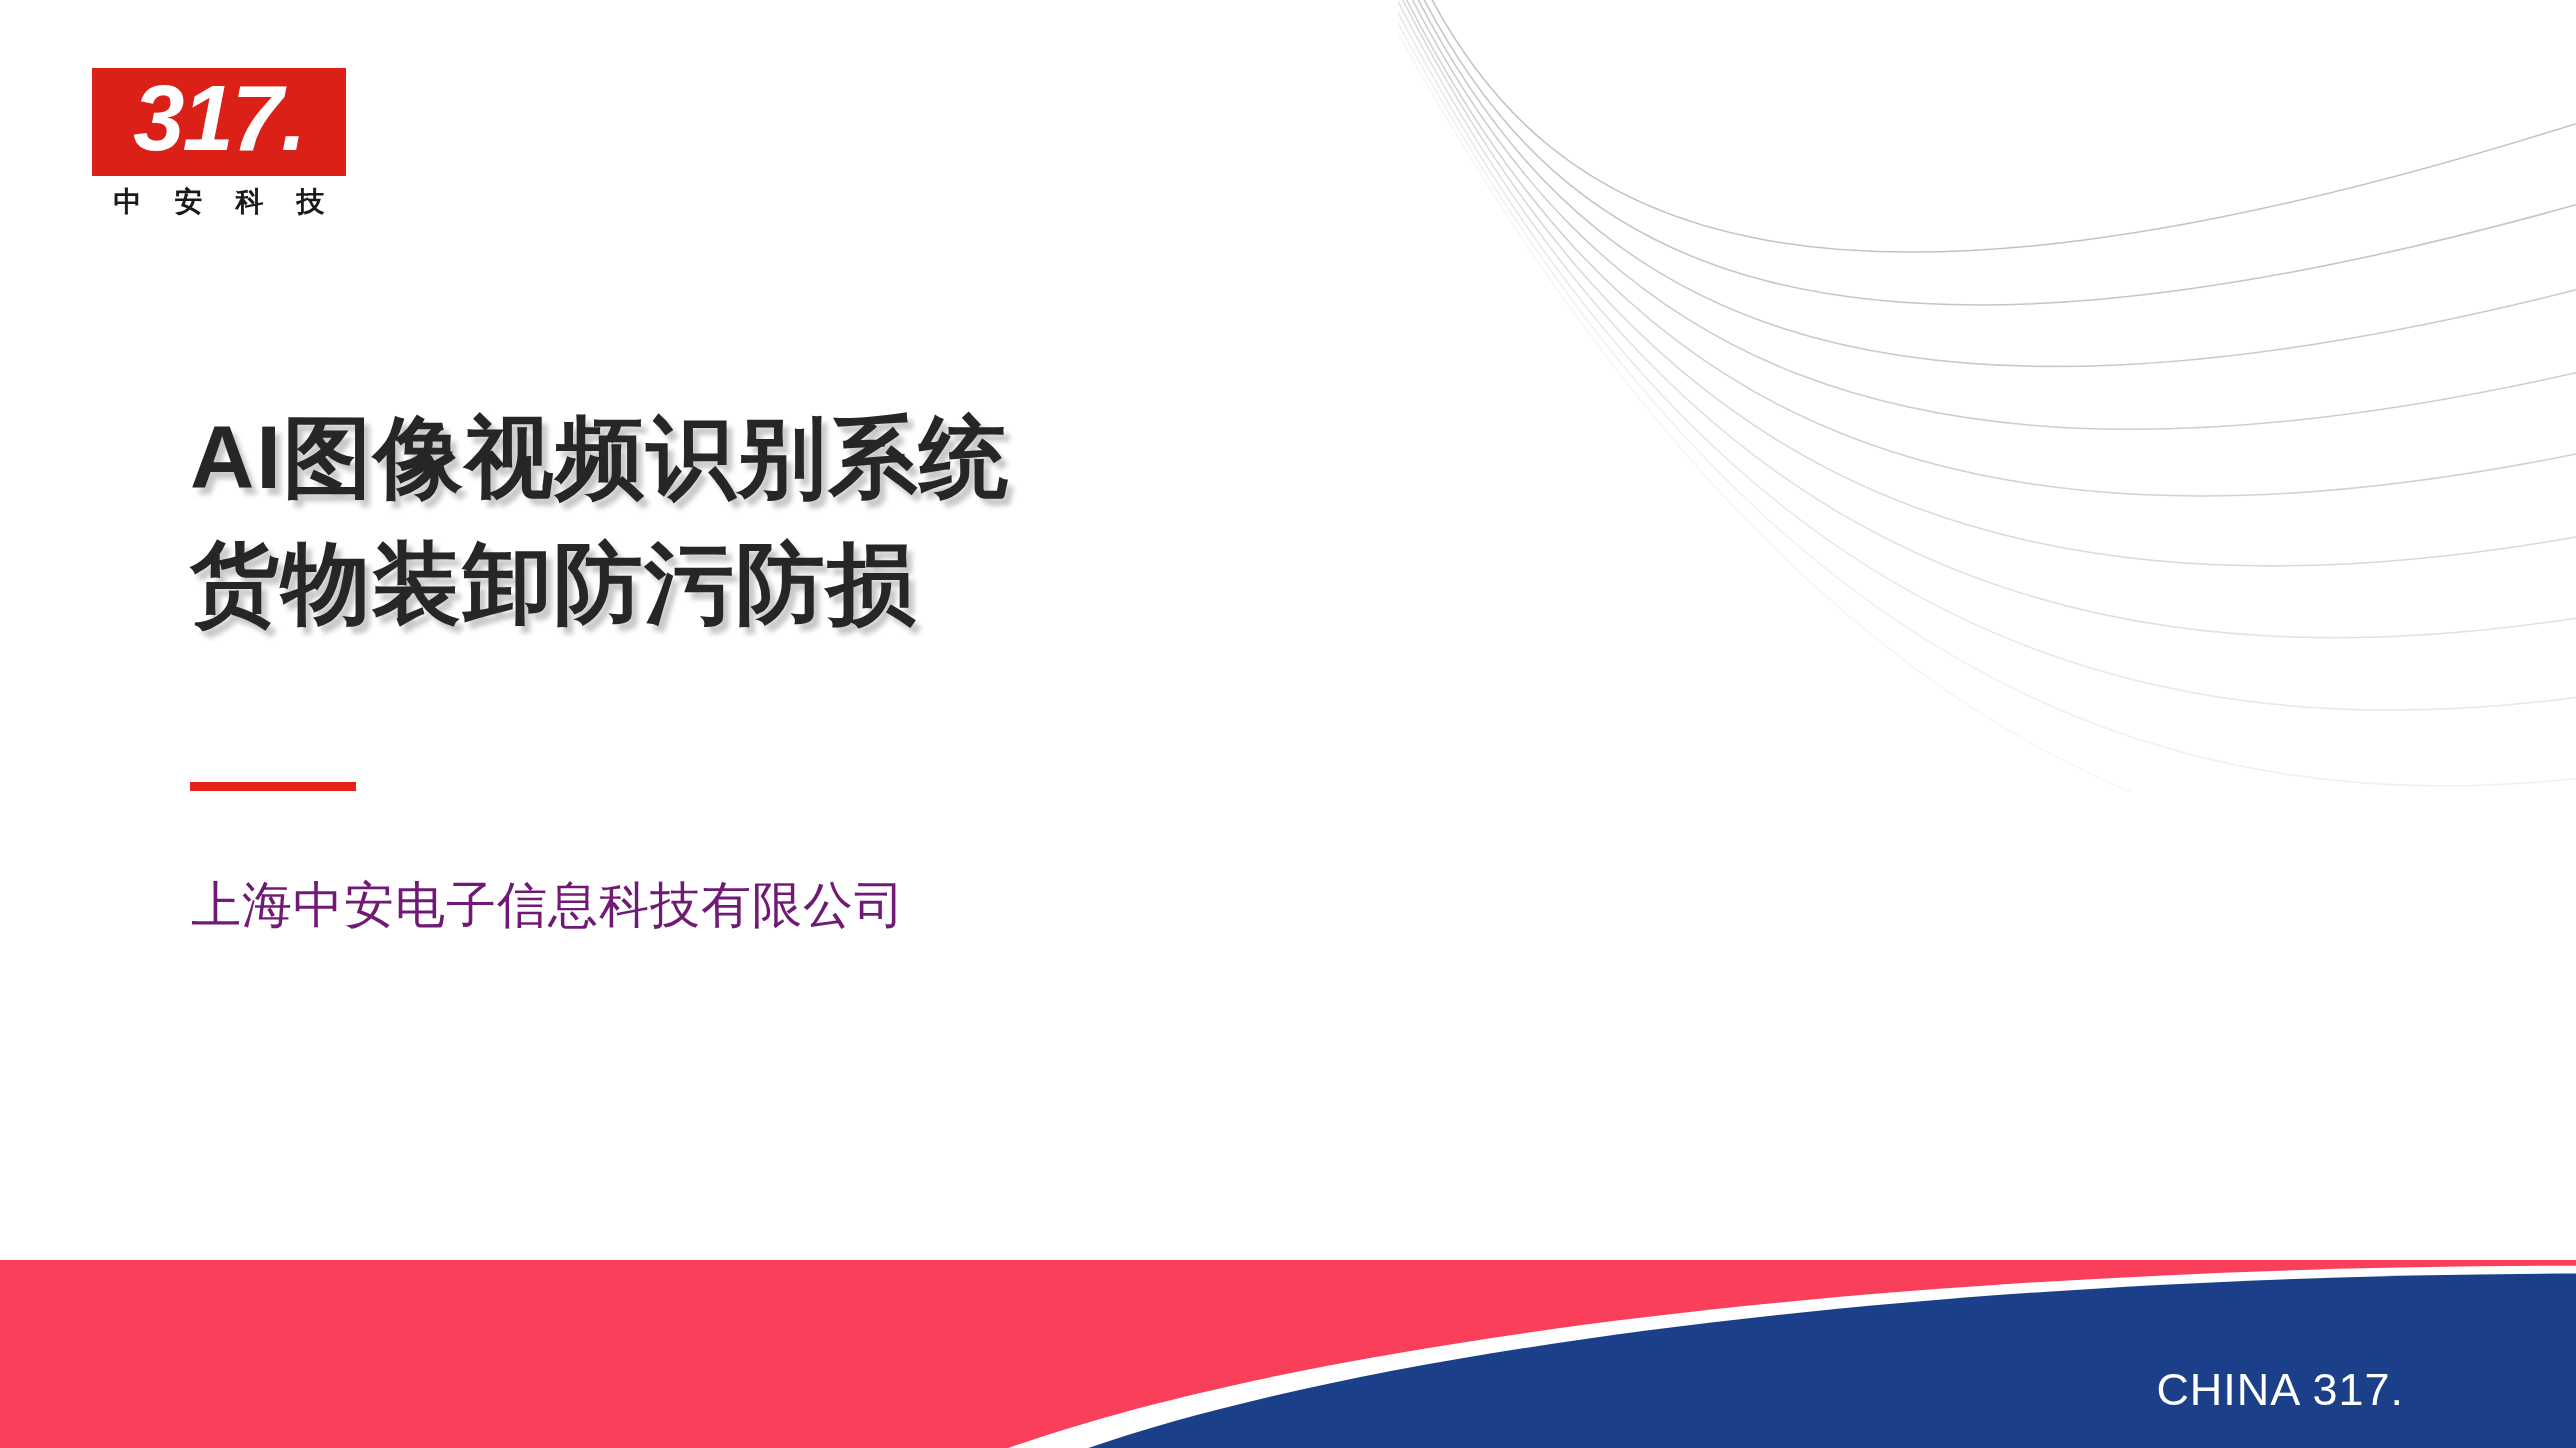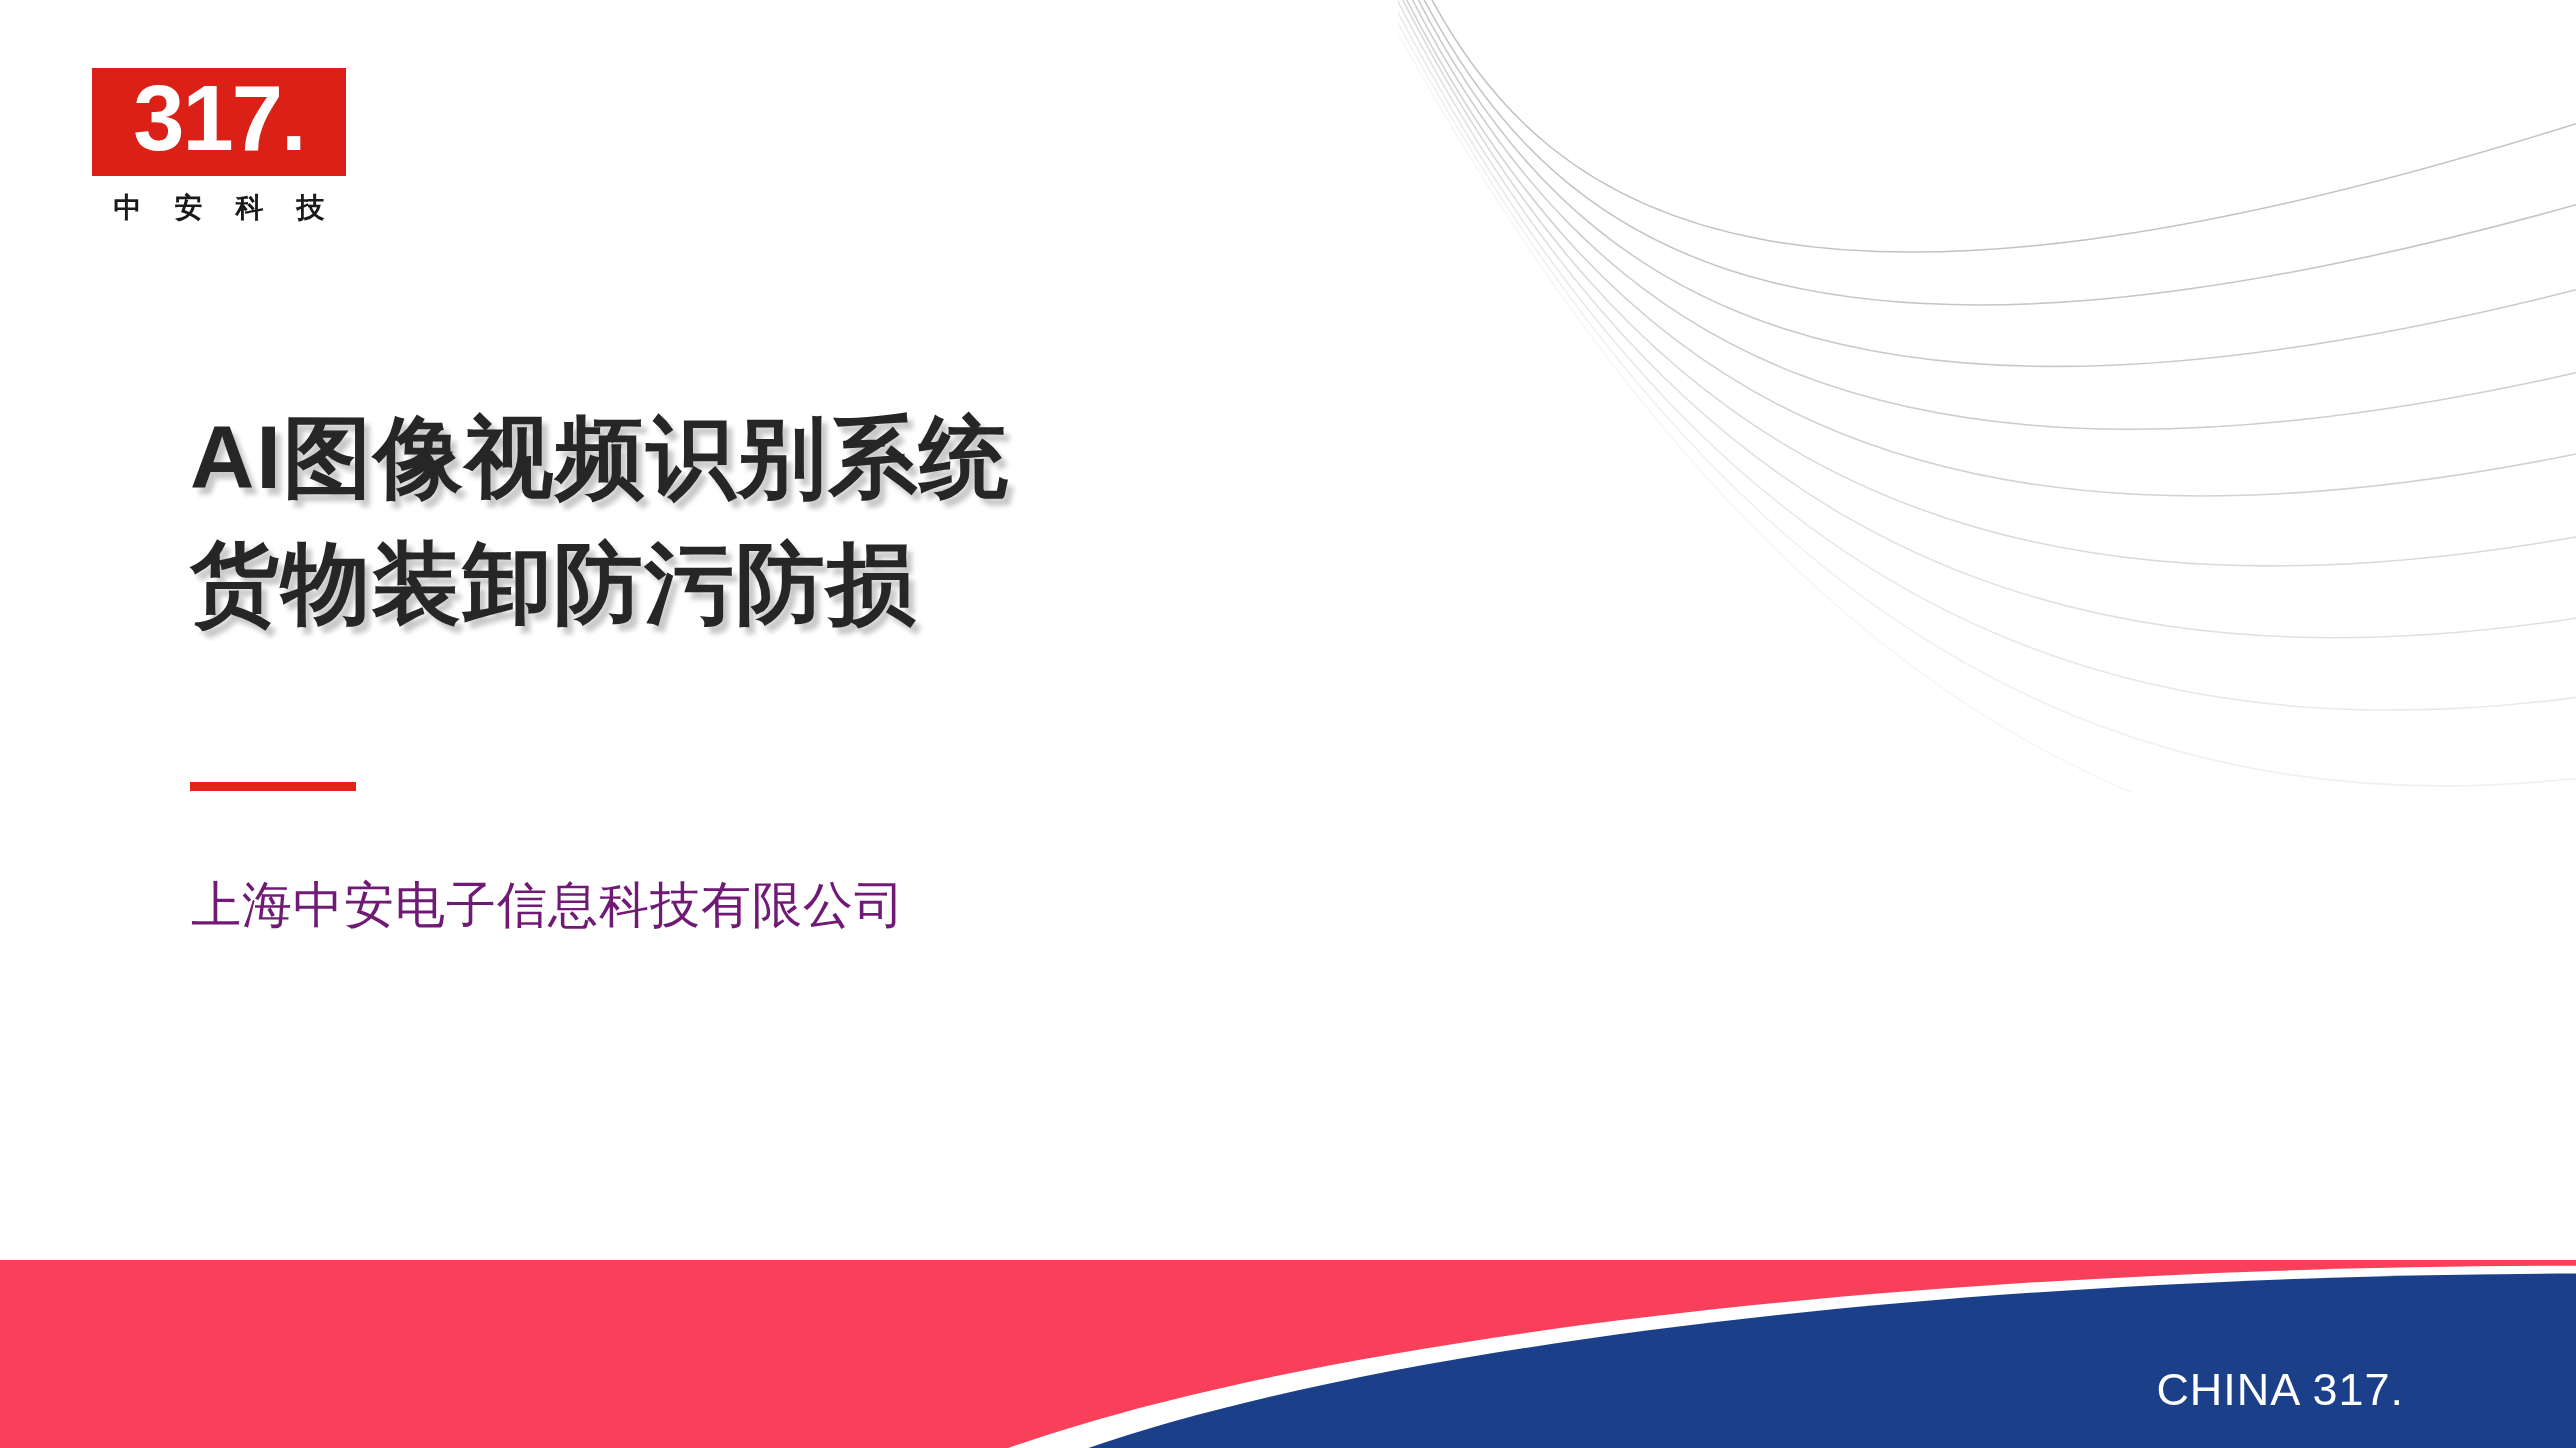--- a/index.html
+++ b/index.html
@@ -45,23 +45,24 @@
     box-sizing: border-box;
   }
   .logo-mark-text {
     color: #ffffff;
     font-size: 92px;
     font-weight: bold;
     line-height: 1;
     letter-spacing: -1.9px;
     font-family: "Liberation Sans", "DejaVu Sans", sans-serif;
     transform: translateY(-3.9px);
+    font-style: italic;
   }
   .logo-sub {
-    margin-top: 13px;
+    margin-top: 7px;
     width: 254px;
     text-align: center;
     color: #1a1a1a;
     font-size: 28px;
     font-weight: bold;
     letter-spacing: 12.6px;
     text-indent: 12.6px;
     font-family: "Liberation Sans", "DejaVu Sans", sans-serif;
   }
 

